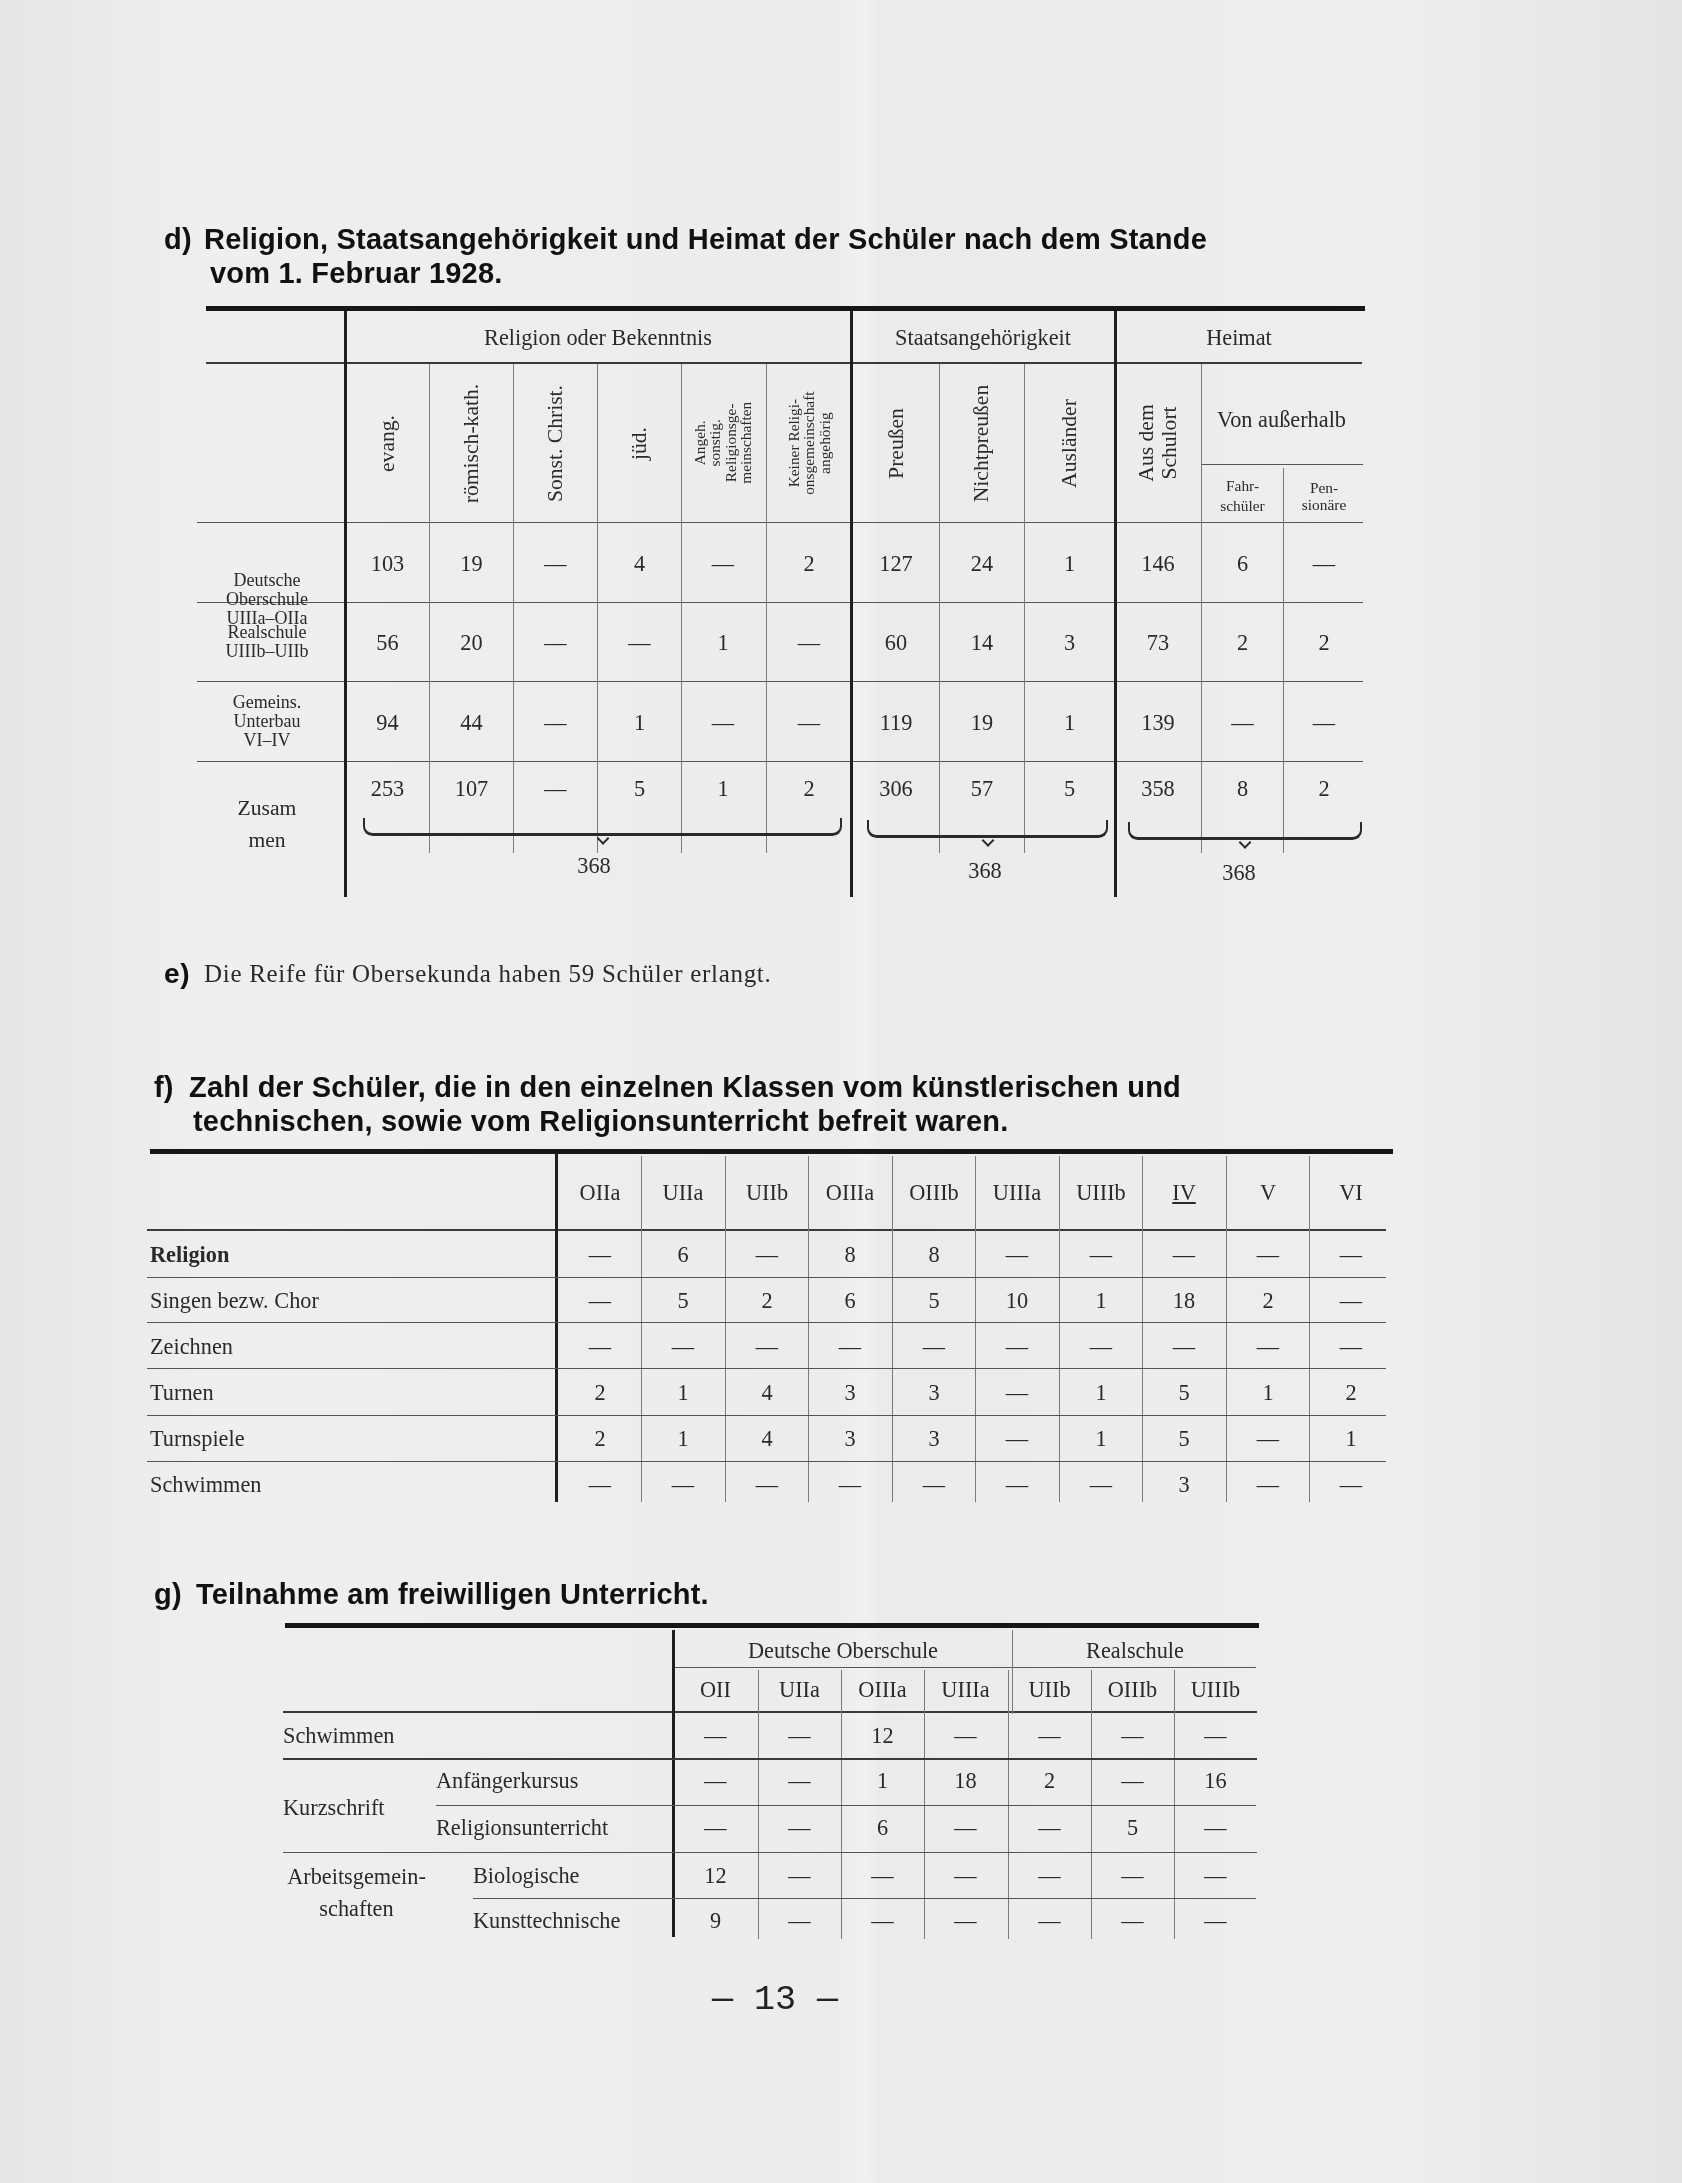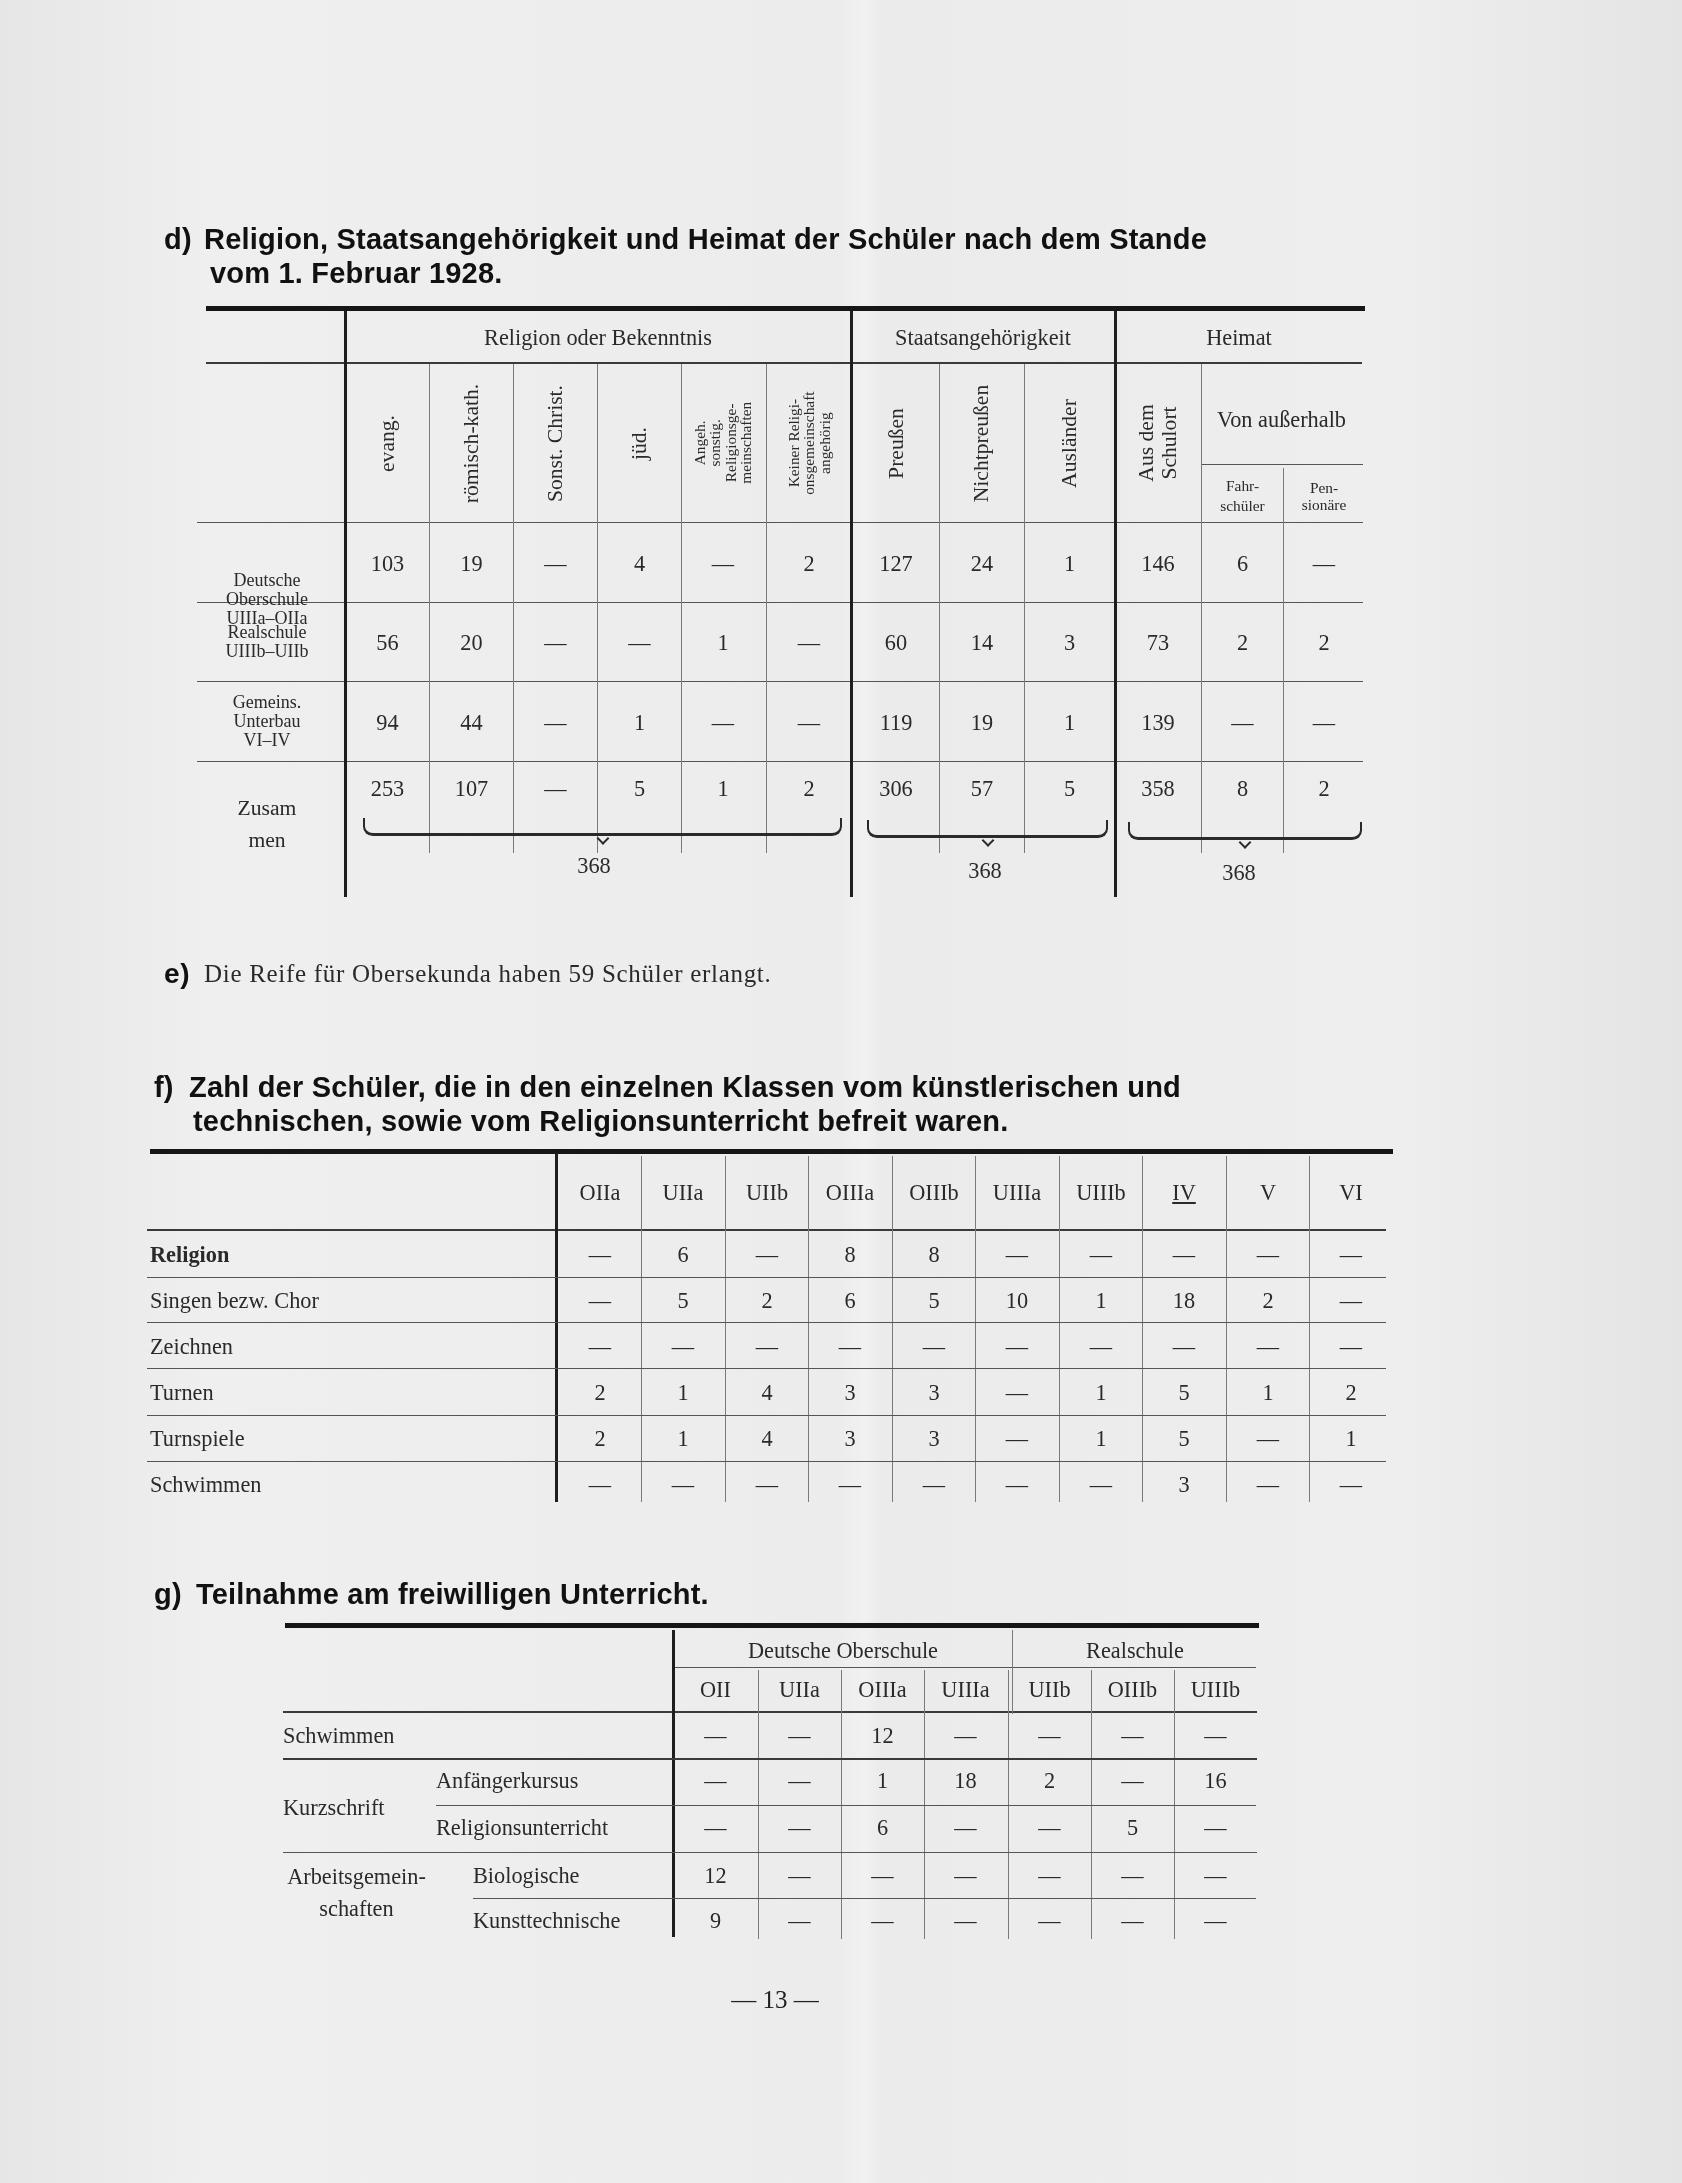--- a/index.html
+++ b/index.html
@@ -360,14 +360,14 @@
       <div class="cell" style="left: 1008px; top: 1899px; width: 83px; height: 43px;">—</div>
       <div class="cell" style="left: 1091px; top: 1899px; width: 83px; height: 43px;">—</div>
       <div class="cell" style="left: 1174px; top: 1899px; width: 83px; height: 43px;">—</div>
       <div class="hline" style="left: 283px; top: 1758px; width: 974px;"></div>
       <div class="hline thin" style="left: 436px; top: 1805px; width: 820px;"></div>
       <div class="hline thin" style="left: 283px; top: 1852px; width: 974px;"></div>
       <div class="hline thin" style="left: 473px; top: 1898px; width: 783px;"></div>
     </div>
 </div>
 
-<div class="cell" style="left:684px; top:1979px; width:182px; height:42px; font-size:25px; color:#222;">— 13 —</div>
+<div class="cell" style="left:684px; top:1979px; width:182px; height:42px; font-size:35px; color:#222;font-family:Liberation Mono, monospace;">— 13 —</div>
 
 
 </body></html>

